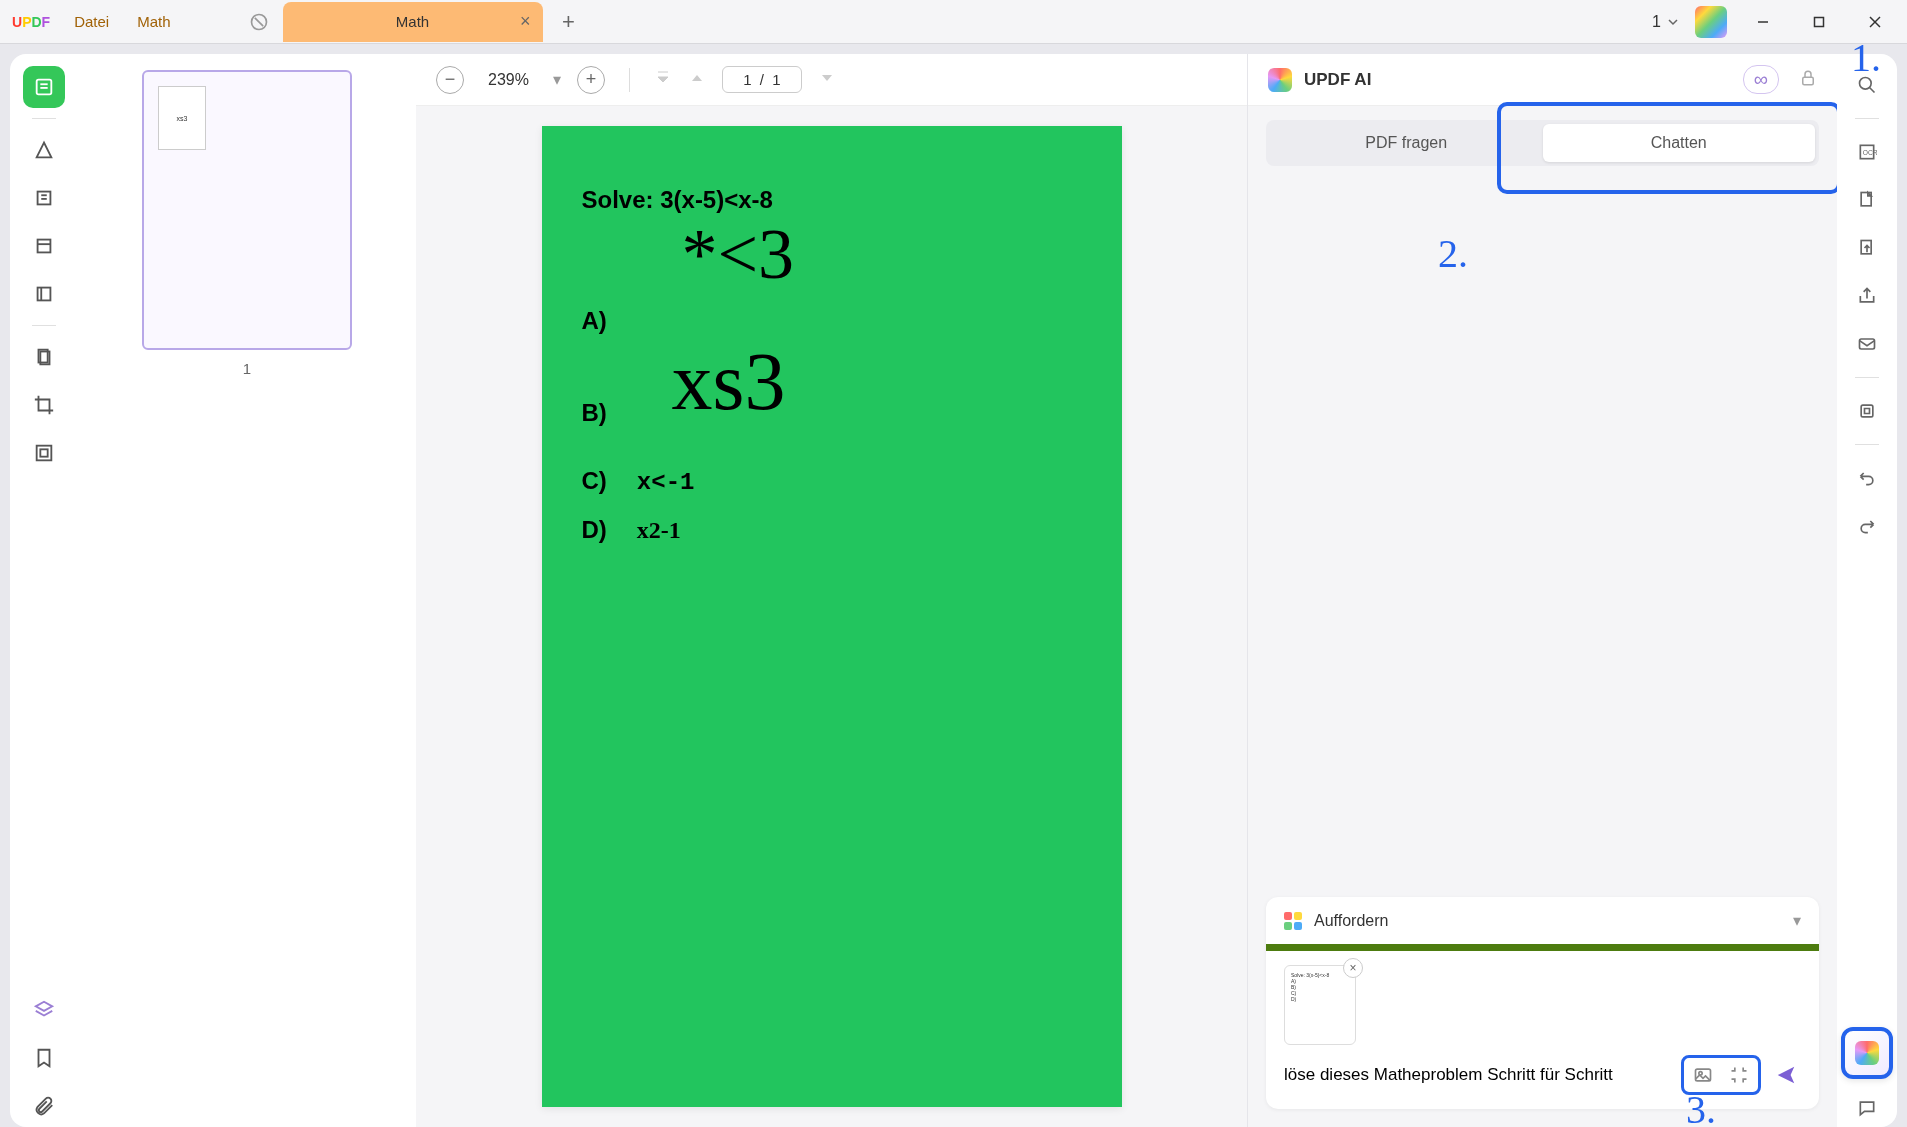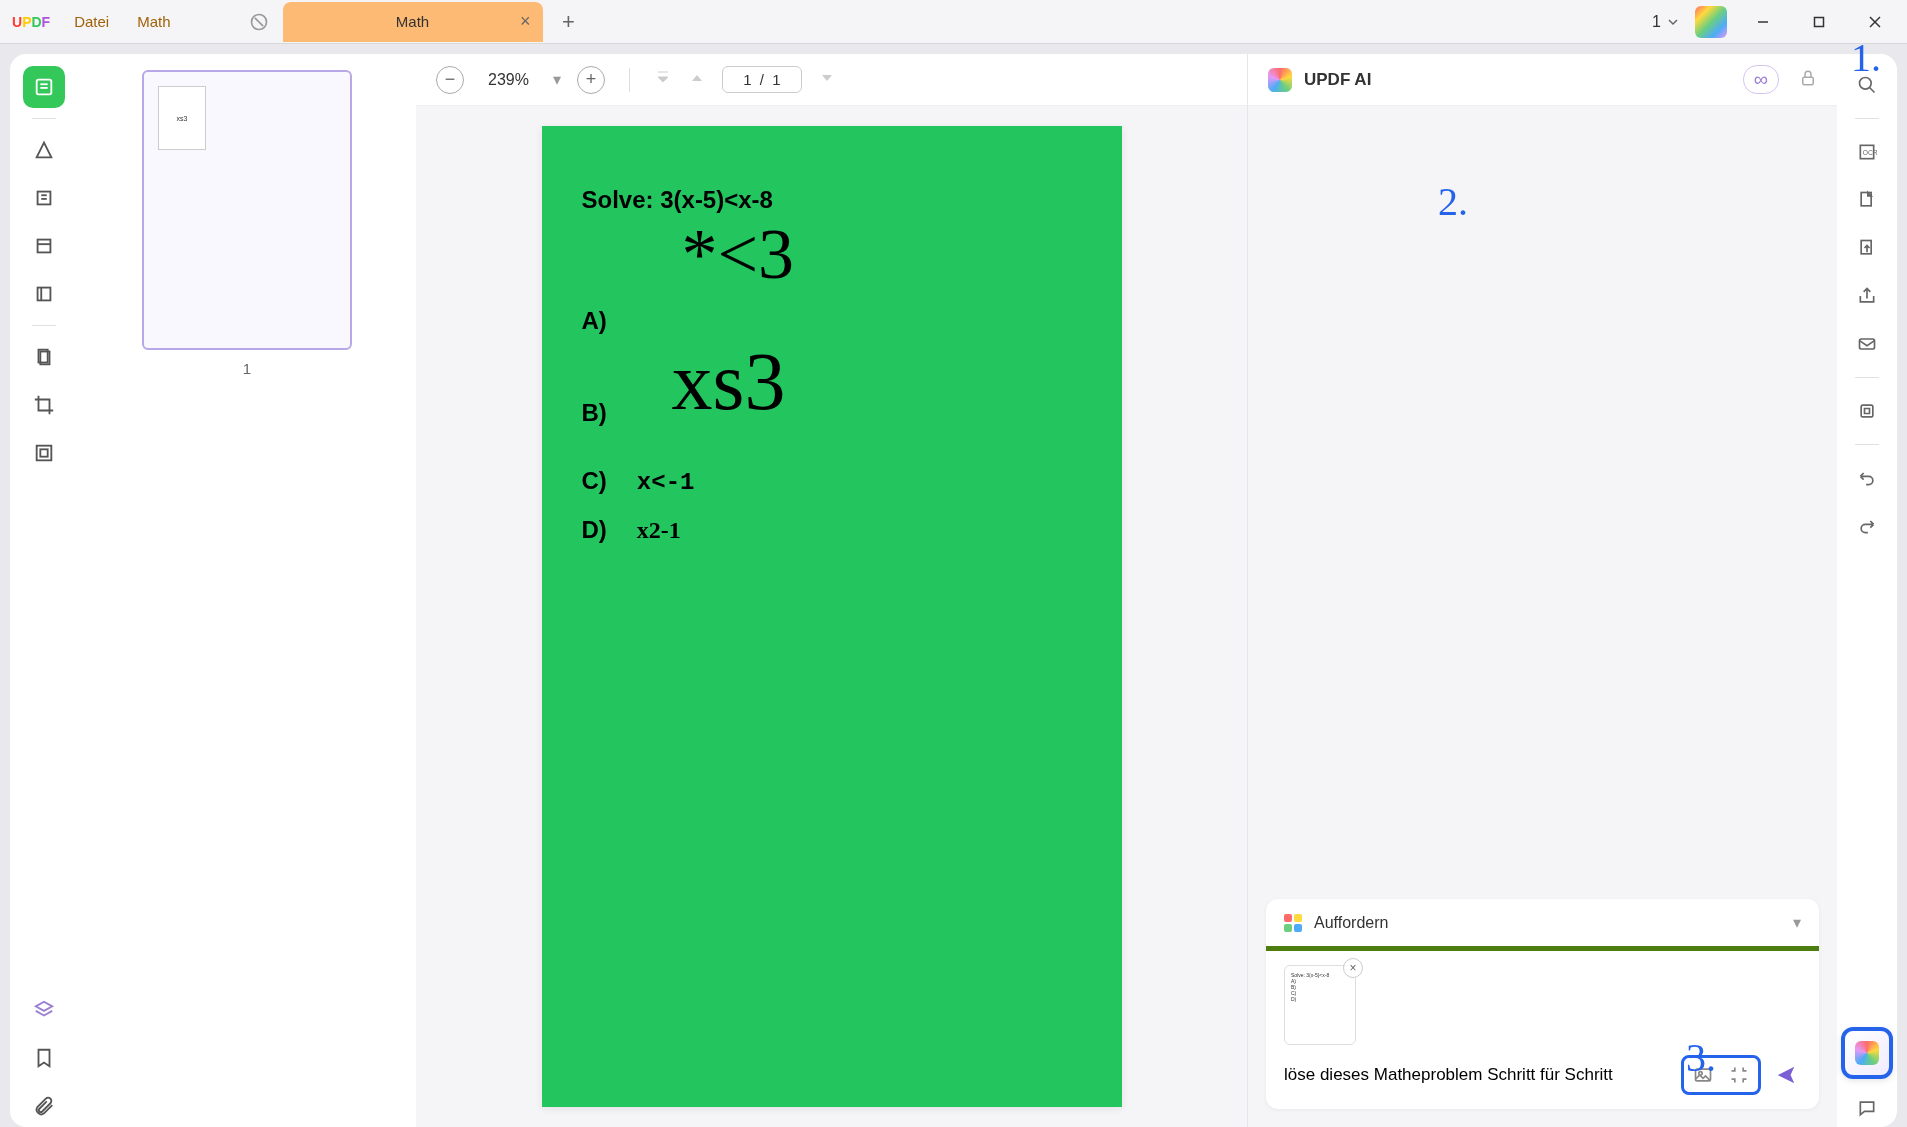--- a/index.html
+++ b/index.html
@@ -51,21 +51,21 @@
 .pdf-page { width: 580px; background: #22c55e; box-shadow: 0 2px 8px rgba(0,0,0,0.08); padding: 60px 40px; font-family: 'Courier New', monospace; color: #000; min-height: 900px; }
 .pdf-line1 { font-size: 24px; font-weight: bold; margin-bottom: 8px; }
 .pdf-big1 { font-size: 72px; font-family: serif; line-height: 0.9; margin-left: 100px; }
 .pdf-a { font-size: 24px; font-weight: bold; margin-top: 20px; }
 .pdf-big2 { font-size: 82px; font-family: serif; line-height: 0.9; margin-left: 90px; margin-top: 10px; }
 .pdf-b { font-size: 24px; font-weight: bold; margin-top: -20px; }
 .pdf-c { font-size: 24px; font-weight: bold; margin-top: 40px; }
 .pdf-d { font-size: 24px; font-weight: bold; margin-top: 20px; }
 .pdf-opt { display: flex; align-items: baseline; gap: 30px; }
 
-.ai-panel { width: 590px; background: #f5f5f7; display: flex; flex-direction: column; border-left: 1px solid #e5e5ea; gap: 8px; }
+.ai-panel { width: 590px; background: #f5f5f7; display: flex; flex-direction: column; border-left: 1px solid #e5e5ea; }
 .ai-header { height: 52px; background: #fff; display: flex; align-items: center; padding: 0 20px; gap: 12px; border-bottom: 1px solid #eee; }
 .ai-logo { width: 24px; height: 24px; border-radius: 6px; background: conic-gradient(#ff6b6b, #ffd93d, #6bcf7f, #4dabf7, #e599f7, #ff6b6b); }
 .ai-title { font-size: 17px; font-weight: 600; color: #333; }
 .ai-header-right { margin-left: auto; display: flex; align-items: center; gap: 20px; }
 .infinity { font-size: 20px; color: #9b7fd4; border: 1px solid #d4c5f0; border-radius: 14px; padding: 2px 10px; }
 .lock-icon { color: #aaa; }
 
 .ai-tabs { display: flex; padding: 14px 18px 0 18px; position: relative; }
 .ai-tab-group { display: flex; width: 100%; background: #ececf0; border-radius: 8px; padding: 4px; }
 .ai-tab { flex: 1; text-align: center; padding: 10px; font-size: 16px; color: #555; border-radius: 6px; cursor: pointer; }
@@ -73,21 +73,21 @@
 .callout-box { position: absolute; border: 4px solid #2563eb; border-radius: 10px; pointer-events: none; }
 .callout-2 { top: -4px; right: -4px; width: 344px; height: 92px; }
 .callout-num { position: absolute; color: #2563eb; font-size: 40px; font-weight: 400; font-family: 'Comic Sans MS', cursive; pointer-events: none; }
 .num-2 { top: 64px; left: 190px; }
 .num-1 { top: 858px; right: 16px; }
 .num-3 { top: 920px; left: 438px; }
 
 .ai-body { flex: 1; position: relative; }
 
 .ai-input-box { margin: 0 18px 18px 18px; background: #fff; border-radius: 12px; box-shadow: 0 1px 4px rgba(0,0,0,0.06); }
-.prompt-row { display: flex; align-items: center; padding: 14px 18px; gap: 12px; border-bottom: 5px solid #4d7c0f; position: relative; }
+.prompt-row { display: flex; align-items: center; padding: 14px 18px; gap: 12px; border-bottom: 7px solid #4d7c0f; position: relative; }
 .prompt-icon { width: 18px; height: 18px; display: grid; grid-template-columns: 1fr 1fr; grid-template-rows: 1fr 1fr; gap: 2px; }
 .prompt-icon span:nth-child(1) { background: #ff6b6b; border-radius: 2px; }
 .prompt-icon span:nth-child(2) { background: #ffd93d; border-radius: 2px; }
 .prompt-icon span:nth-child(3) { background: #6bcf7f; border-radius: 2px; }
 .prompt-icon span:nth-child(4) { background: #4dabf7; border-radius: 2px; }
 .prompt-label { font-size: 16px; color: #333; }
 .prompt-dd { margin-left: auto; color: #999; }
 
 .attach-row { padding: 14px 18px 0 18px; }
 .attached-img { display: inline-block; width: 72px; height: 80px; border: 1px solid #ddd; border-radius: 6px; position: relative; background: #fff; font-size: 5px; padding: 6px; color: #333; }
@@ -274,20 +274,27 @@
     <div class="ai-header">
       <div class="ai-logo"></div>
       <span class="ai-title">UPDF AI</span>
       <div class="ai-header-right">
         <span class="infinity">∞</span>
         <span class="lock-icon"><svg width="18" height="18" viewBox="0 0 24 24" fill="none" stroke="currentColor" stroke-width="2">
               <rect x="5" y="11" width="14" height="10" rx="2"></rect>
               <path d="M8 11V7a4 4 0 018 0v4"></path>
             </svg></span>
       </div>
+    </div>
+    <div class="ai-tabs">
+      <div class="ai-tab-group">
+        <div class="ai-tab">PDF fragen</div>
+        <div class="ai-tab active">Chatten</div>
+      </div>
+      <div class="callout-box callout-2"></div>
     </div>
     <div class="ai-body">
       <div class="callout-num num-2">2.</div>
       <div class="callout-num num-3">3.</div>
     </div>
     <div class="ai-input-box">
       <div class="prompt-row">
         <div class="prompt-icon">
             <span></span>
             <span></span>

